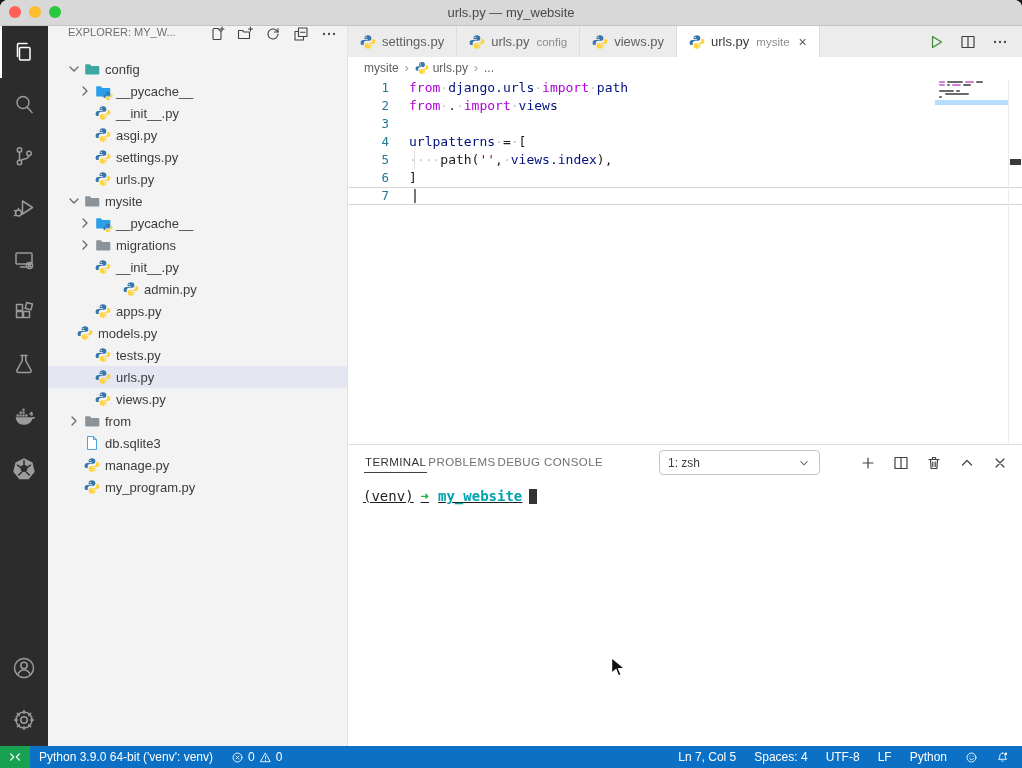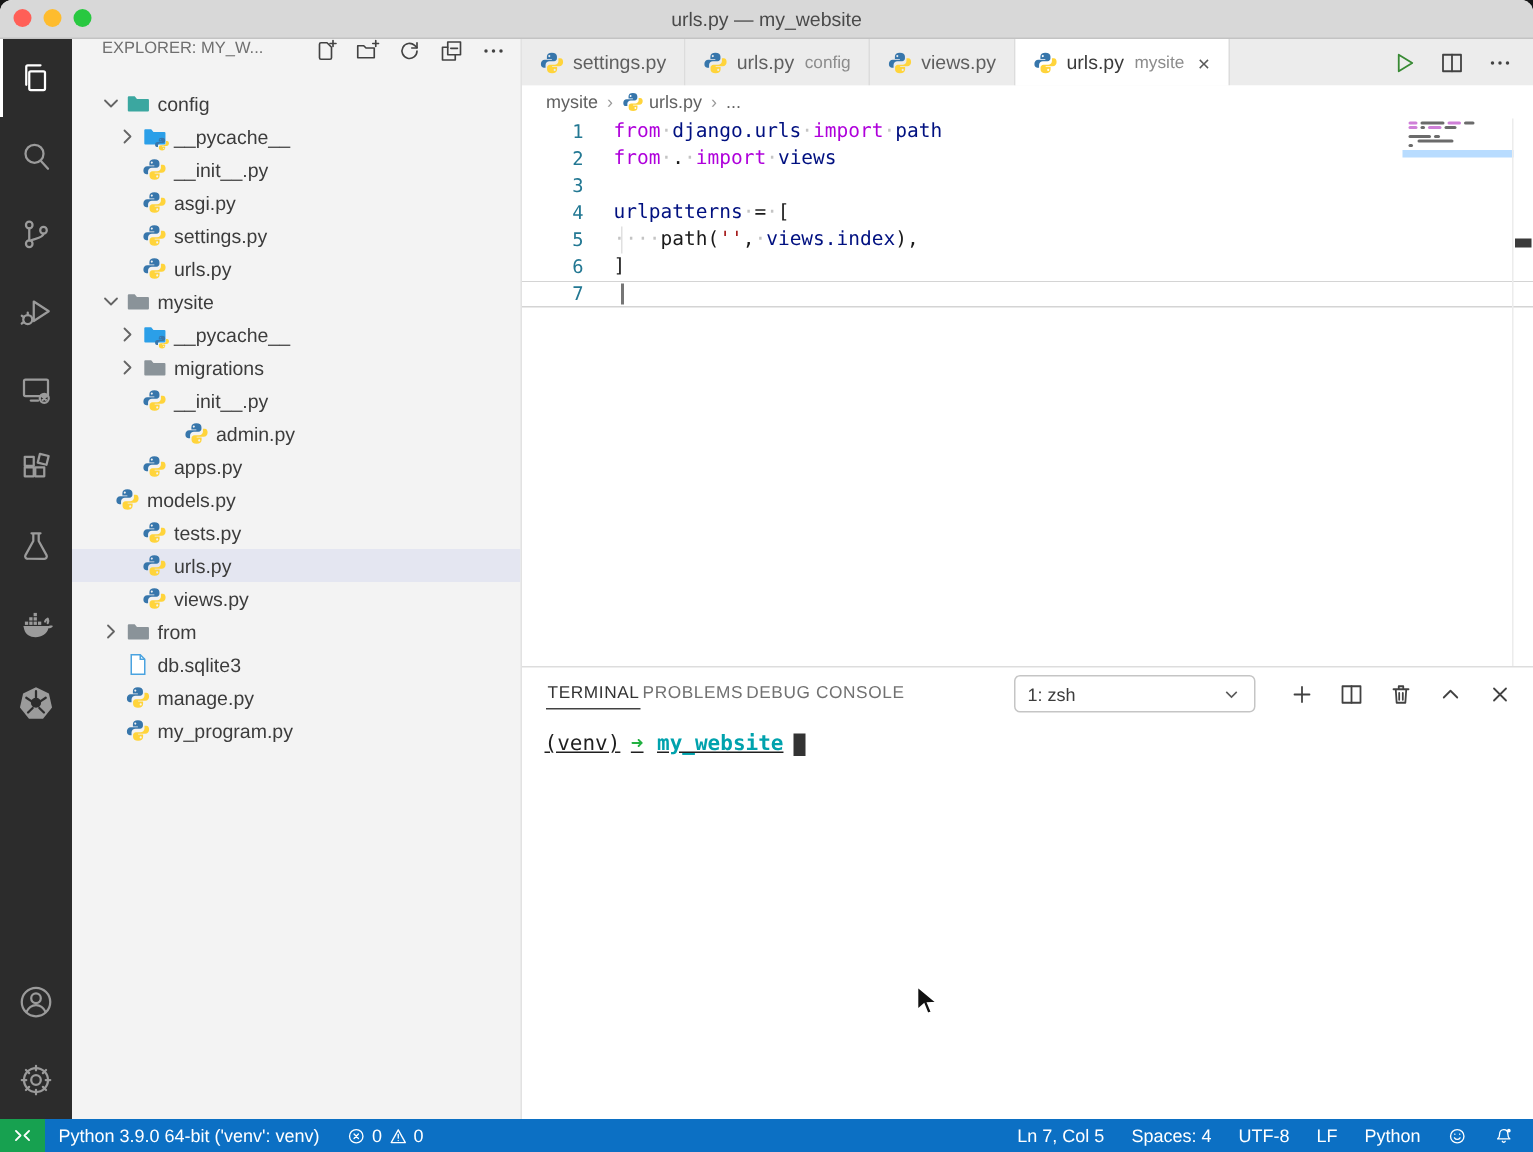--- a/index.html
+++ b/index.html
@@ -71,21 +71,21 @@
   .mm-row i{display:block;height:2px;border-radius:1px;}
   .mm-p{background:#cf7fd8}.mm-d{background:#6b6b6b}
   .mm-band{position:absolute;left:0;right:-1px;top:19px;height:5px;background:#b8dcff;}
   .ruler-thumb{position:absolute;right:1px;top:80px;width:11px;height:6px;background:#3a3a3a;cursor:pointer;}
   
   .panel{flex:1;border-top:1px solid #dddddd;display:flex;flex-direction:column;background:#fff;min-height:0;}
   .panel-header{height:35px;display:flex;align-items:center;padding:0 14px 0 16px;flex-shrink:0;}
   .panel-tabs{display:flex;}
   .ptab{font-size:11.5px;letter-spacing:.4px;color:#717171;cursor:pointer;padding:4px 1px;}
   .ptab.active{color:#333;border-bottom:1px solid #424242;}
-  .panel-right{margin-left:auto;display:flex;align-items:center;gap:9px;}
+  .panel-right{margin-left:auto;display:flex;align-items:center;gap:26px;}
   .term-dropdown{width:143px;height:23px;border:1px solid #c5c5c5;border-radius:4px;background:#fff;display:flex;align-items:center;
     font-size:12px;color:#3c3c3c;padding:0 8px;justify-content:space-between;cursor:pointer;margin-right:14px;}
   .term-dropdown svg{width:14px;height:14px;fill:none;stroke:#5a5a5a;stroke-width:1.2;}
   .pa-btn{width:16px;height:16px;color:#424242;cursor:pointer;}
   .pa-btn svg{width:16px;height:16px;fill:none;stroke:currentColor;stroke-width:1.2;stroke-linecap:round;stroke-linejoin:round;}
   .terminal{flex:1;padding:8px 0 0 15px;font-family:"DejaVu Sans Mono","Liberation Mono",monospace;font-size:14px;color:#1f1f1f;text-decoration:underline;}
   .term-line{display:flex;align-items:center;}
   .t-arrow{color:#21b041;font-weight:bold;margin:0 9px 0 7px;}
   .t-cwd{color:#00a2ad;font-weight:bold;}
   .t-cursor{display:inline-block;width:8px;height:15px;background:#333;margin-left:7px;}

